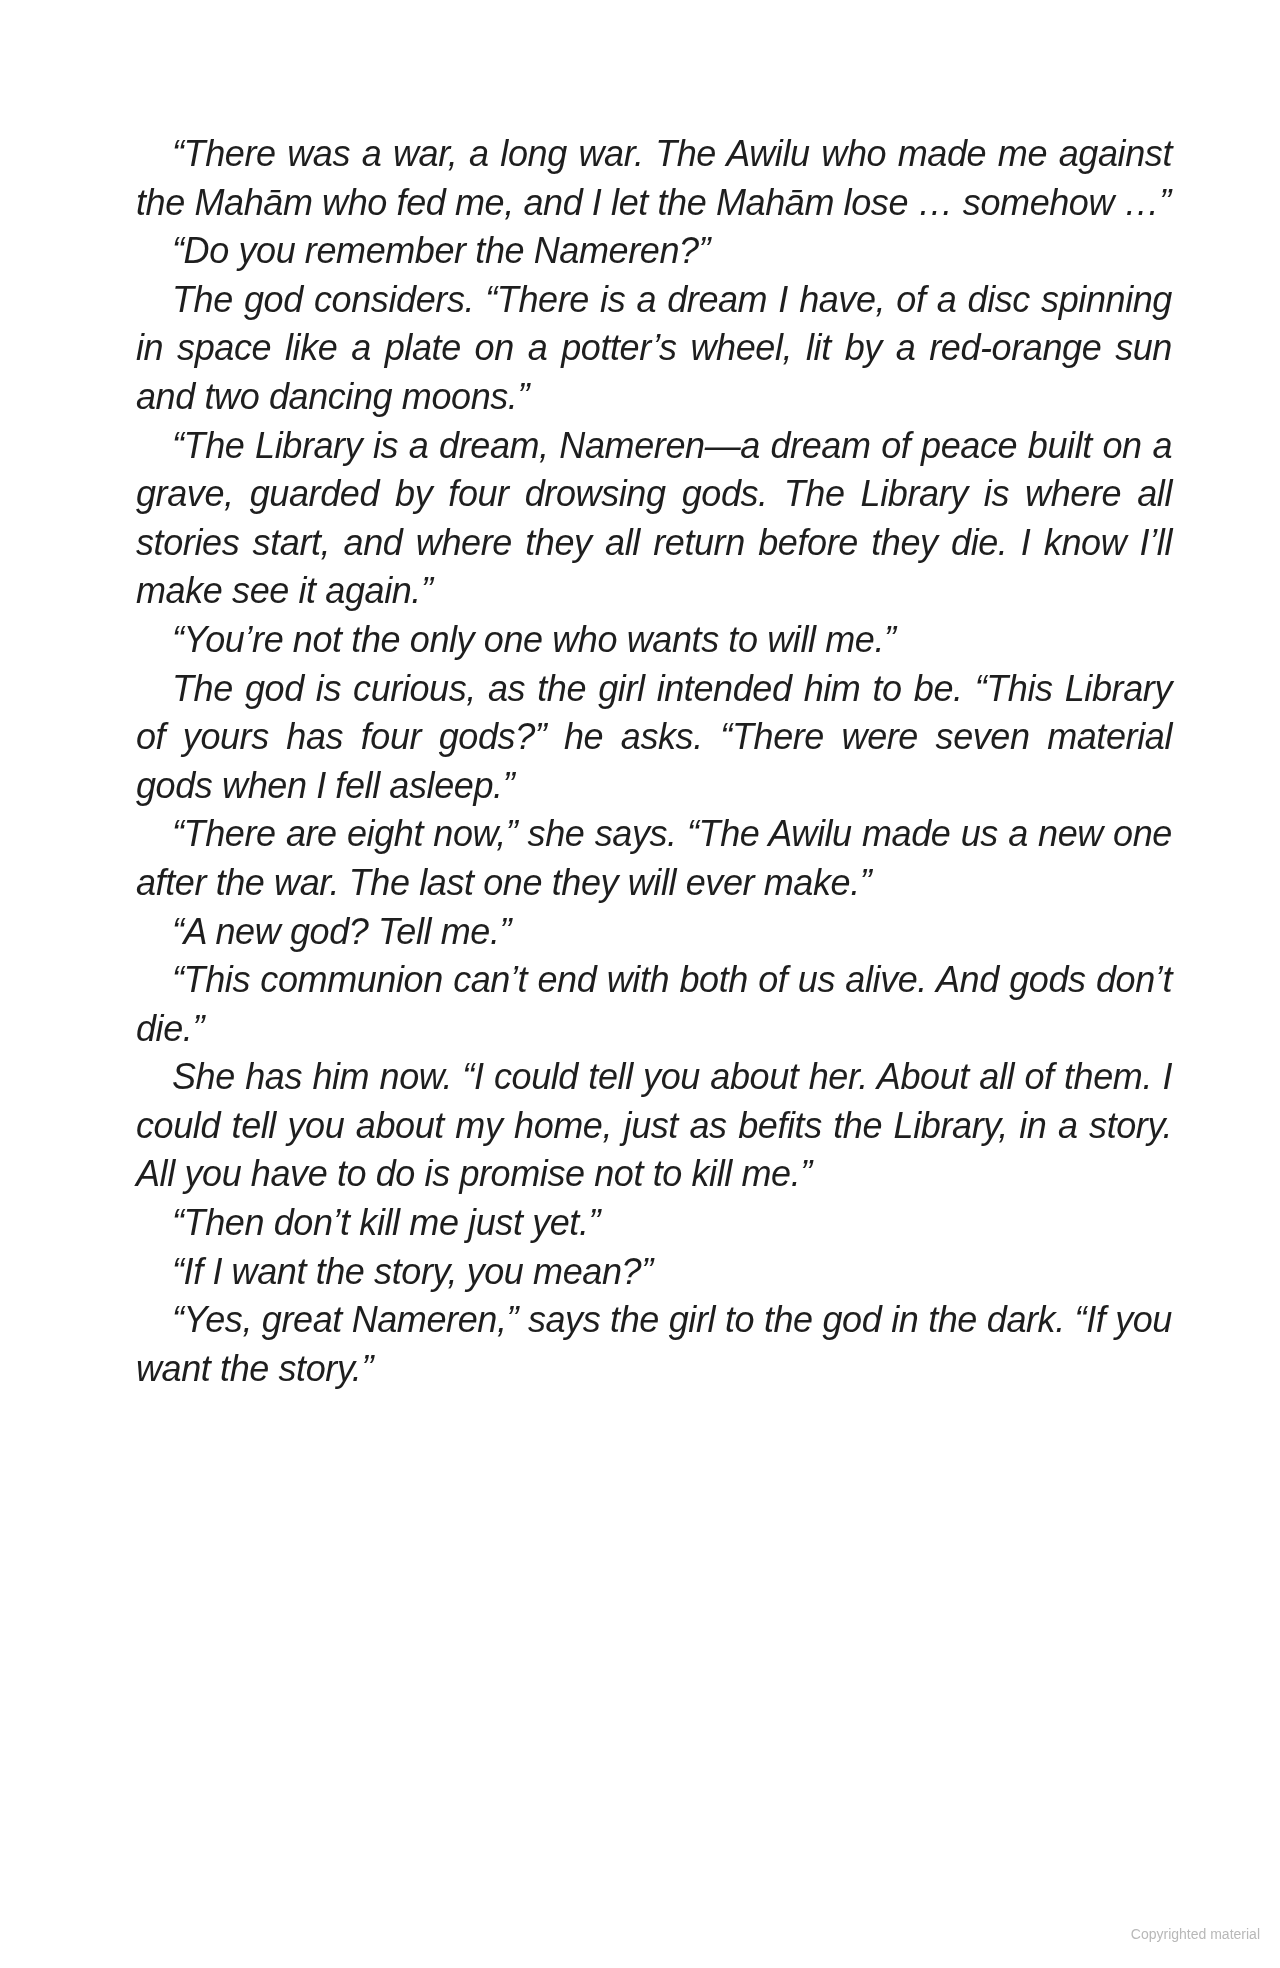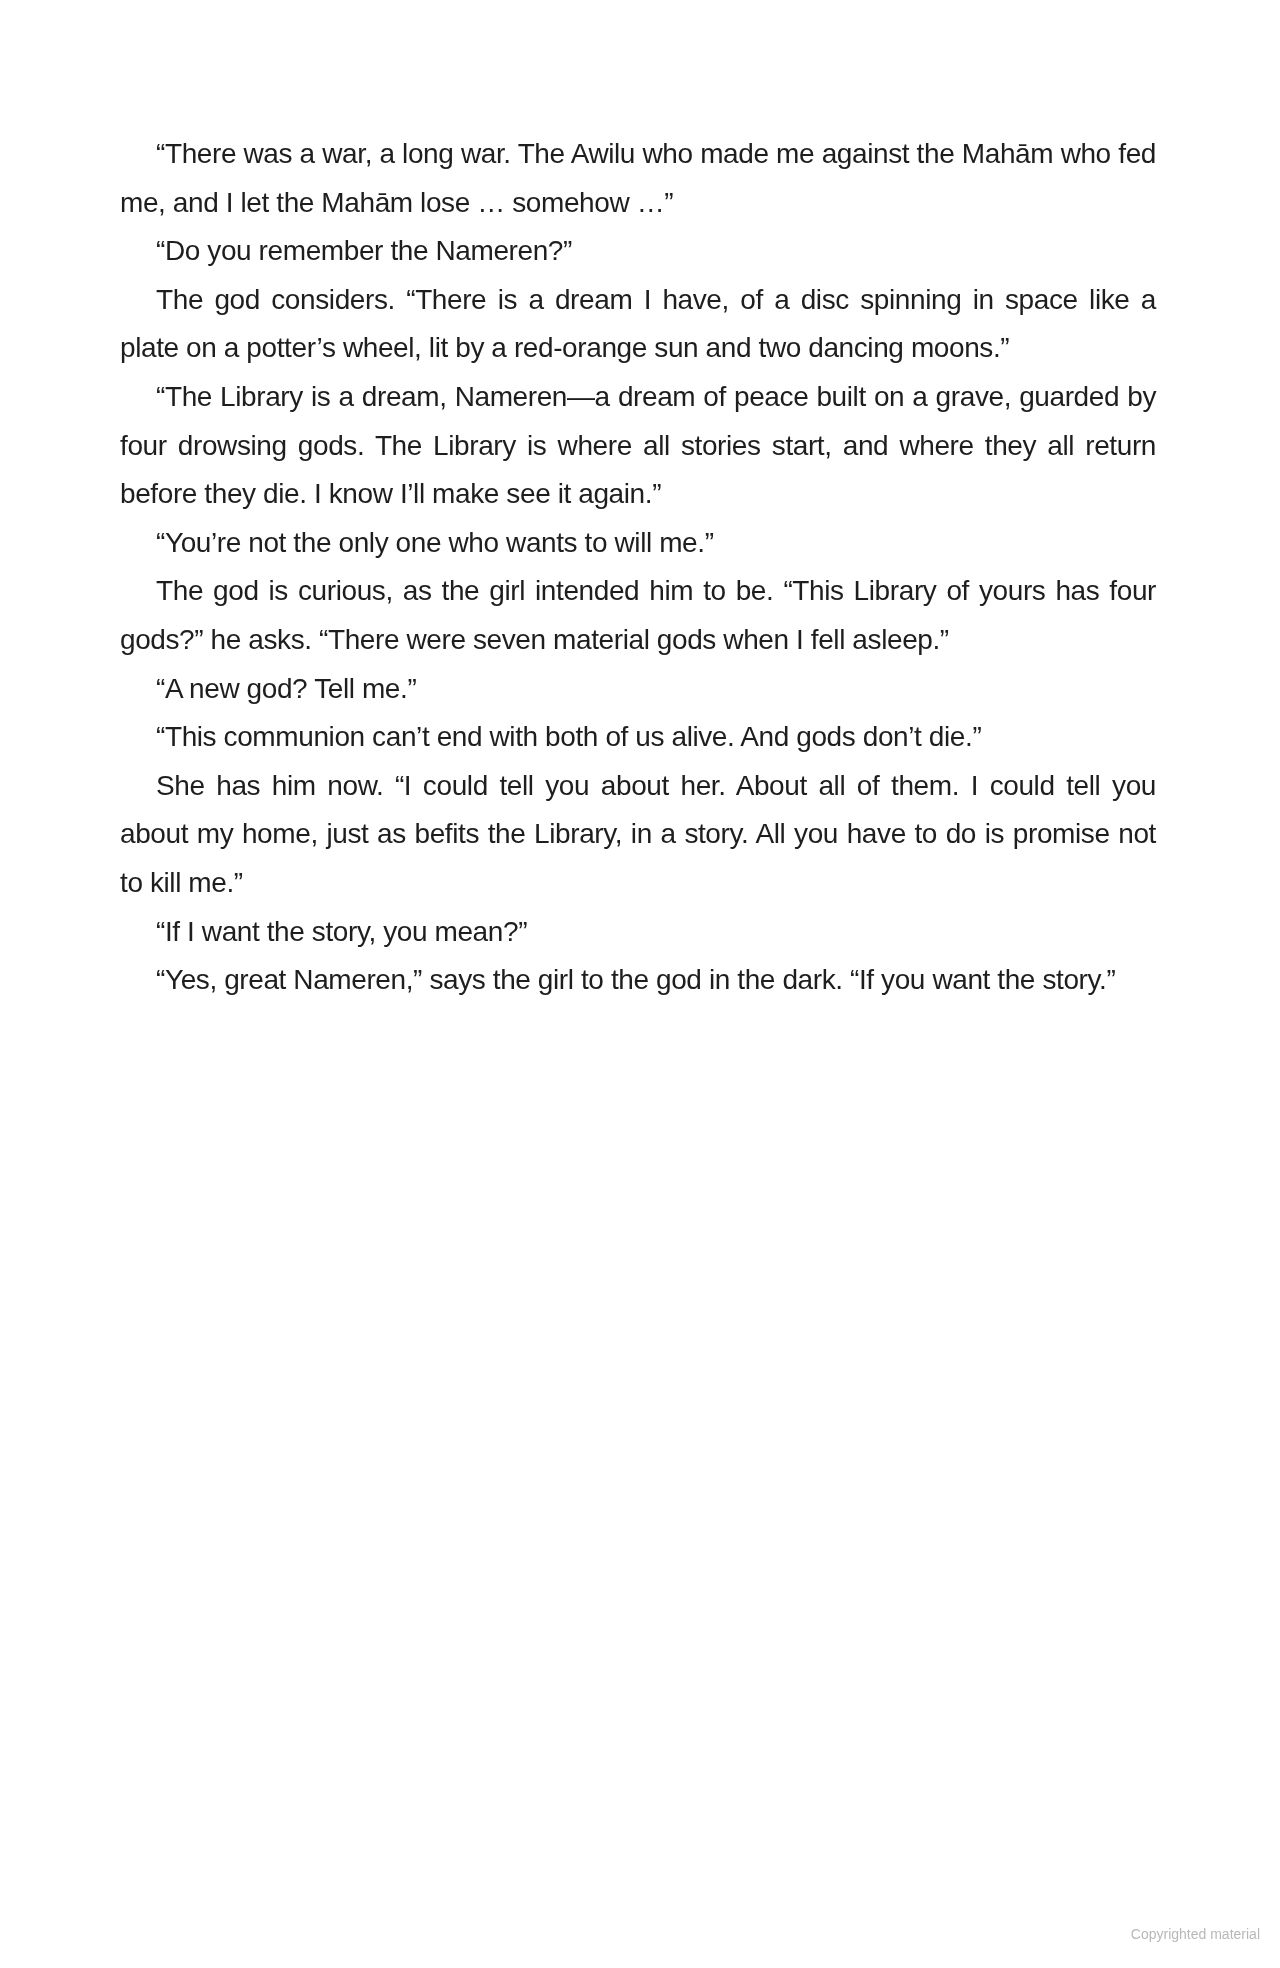--- a/index.html
+++ b/index.html
@@ -1,39 +1,42 @@
 <!DOCTYPE html>
 <html><head>
 <meta charset="utf-8">
 <style>
   html, body { margin: 0; padding: 0; background: #ffffff; }
   body { width: 1280px; height: 1968px; position: relative; overflow: hidden; }
   .page {
-    position: absolute; left: 120px; top: 130px; width: 1036px;
+    position: absolute; left: 136px; top: 130px; width: 1036px;
     font-family: "Liberation Sans", sans-serif;
-    font-size: 28px; line-height: 48.6px; color: #1e1e1e;
+    font-size: 36px; line-height: 48.6px; color: #1e1e1e;
     letter-spacing: -0.4px;
+    font-style: italic;
   }
   .para { margin: 0; text-indent: 36px; text-align: justify; }
   .para.last { text-align-last: left; }
   .footer {
     position: absolute; right: 20px; bottom: 26px;
     font-family: "Liberation Sans", sans-serif; font-size: 14px; color: #b8b8b8;
   }
 </style>
 </head>
 <body>
 
 <div class="page">
   <p class="para last">“There was a war, a long war. The Awilu who made me against the Mahām who fed me, and I let the Mahām lose … somehow …”</p>
   <p class="para last">“Do you remember the Nameren?”</p>
   <p class="para last">The god considers. “There is a dream I have, of a disc spinning in space like a plate on a potter’s wheel, lit by a red-orange sun and two dancing moons.”</p>
   <p class="para last">“The Library is a dream, Nameren—a dream of peace built on a grave, guarded by four drowsing gods. The Library is where all stories start, and where they all return before they die. I know I’ll make see it again.”</p>
   <p class="para last">“You’re not the only one who wants to will me.”</p>
   <p class="para last">The god is curious, as the girl intended him to be. “This Library of yours has four gods?” he asks. “There were seven material gods when I fell asleep.”</p>
+  <p class="para last">“There are eight now,” she says. “The Awilu made us a new one after the war. The last one they will ever make.”</p>
   <p class="para last">“A new god? Tell me.”</p>
   <p class="para last">“This communion can’t end with both of us alive. And gods don’t die.”</p>
   <p class="para last">She has him now. “I could tell you about her. About all of them. I could tell you about my home, just as befits the Library, in a story. All you have to do is promise not to kill me.”</p>
+  <p class="para last">“Then don’t kill me just yet.”</p>
   <p class="para last">“If I want the story, you mean?”</p>
   <p class="para last">“Yes, great Nameren,” says the girl to the god in the dark. “If you want the story.”</p>
 </div>
 
 <div class="footer">Copyrighted material</div>
 
 </body></html>

